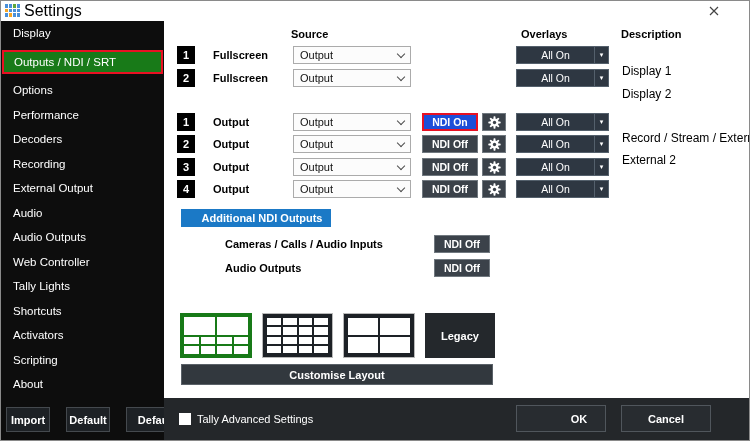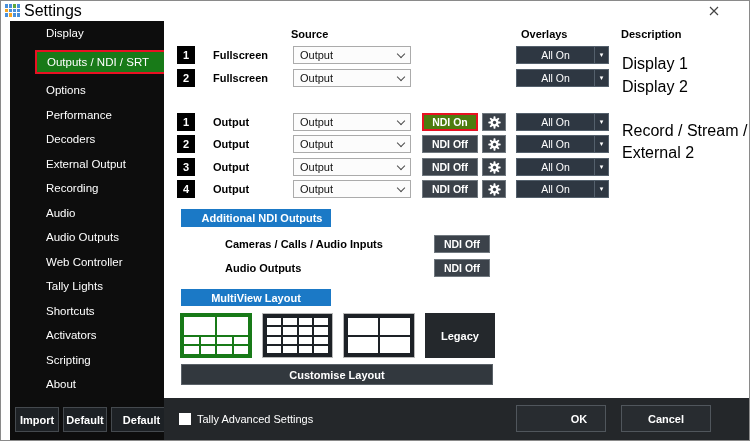--- a/index.html
+++ b/index.html
@@ -10,52 +10,52 @@
 
   
   .titlebar { position:absolute; left:0; top:0; width:100%; height:20px; background:#ffffff; }
   .app-icon { position:absolute; left:4px; top:3px; width:15px; height:13px; display:grid;
               grid-template-columns:repeat(4,1fr); grid-template-rows:repeat(3,1fr); gap:1px; }
   .app-icon span { display:block; }
   .title-text { position:absolute; left:23px; top:0; line-height:19px; font-size:16px; color:#000; }
   .close-btn { position:absolute; left:704px; top:2px; width:18px; height:16px; display:flex; align-items:center; justify-content:center; cursor:default; }
 
   
-  .sidebar { position:absolute; left:9px; top:20px; width:163px; height:420px; background:#0d0d0d;padding-left:24px; }
+  .sidebar { position:absolute; left:0; top:20px; width:163px; height:420px; background:#0d0d0d; }
   .nav-item { height:24.5px; line-height:24.5px; padding-left:12px; font-size:11.5px; color:#ffffff; white-space:nowrap; }
   .nav-item.selected { background:#187a18; border:2px solid #e81123; margin:4px 1px; line-height:20px; padding-left:10px; }
-  .side-buttons { position:absolute; left:5px; bottom:9px; display:flex; gap:4px;margin-top:12px; }
+  .side-buttons { position:absolute; left:5px; bottom:9px; display:flex; gap:16px;margin-top:12px; }
   .side-btn { height:25px; background:#1d2125; border:1px solid #44494e; color:#fff; font-weight:bold; font-size:11px;
               display:flex; align-items:center; justify-content:center; }
   .side-btn.w1 { width:44px; } .side-btn.w2 { width:44px; } .side-btn.w3 { width:61px; }
 
   
   .main { position:absolute; left:163px; top:20px; width:586px; height:377px; background:#ffffff; }
   .col-header { position:absolute; top:7px; font-size:11px; font-weight:bold; color:#000; }
   .h-source { left:127px; } .h-overlays { left:357px; } .h-description { left:457px; }
 
   .row { position:absolute; left:0; width:100%; height:18px; }
   .num-badge { position:absolute; left:13px; top:0; width:18px; height:18px; background:#000; color:#fff;
                font-size:11px; font-weight:bold; display:flex; align-items:center; justify-content:center; }
   .row-label { position:absolute; left:49px; top:0; font-size:11px; font-weight:bold; line-height:18px; color:#000; }
   .combo { position:absolute; left:129px; top:0; width:118px; height:18px; background:#fcfcfc; border:1px solid #ababab;
            display:flex; align-items:center; padding:0 6px; font-size:11px; color:#111; }
   .combo .chev { margin-left:auto; width:6px; height:6px; border-right:1px solid #4d4d4d; border-bottom:1px solid #4d4d4d;
                  transform:rotate(45deg); margin-top:-3px; }
   .ndi-btn { position:absolute; left:258px; top:0; width:56px; height:18px; background:#3b424a; border:1px solid #70787f;
              color:#fff; font-weight:bold; font-size:10.5px; display:flex; align-items:center; justify-content:center; }
-  .ndi-btn.on { background:#4d7c0f; border:2px solid #e81123; }
+  .ndi-btn.on { background:#1d4ed8; border:2px solid #e81123; }
   .gear-btn { position:absolute; left:318px; top:0; width:24px; height:18px; background:#3b424a; border:1px solid #70787f;
               display:flex; align-items:center; justify-content:center; }
   .allon { position:absolute; left:352px; top:0; width:93px; height:18px; background:#2e3742; border:1px solid #54606c;
            color:#fff; font-size:10.5px; display:flex; }
   .allon .txt { flex:1; text-align:center; line-height:16px; }
   .allon .arrow { width:14px; border-left:1px solid #54606c; display:flex; align-items:center; justify-content:center;
                   font-size:7px; color:#fff; }
-  .desc { position:absolute; left:458px; top:9px; font-size:16px; color:#000; line-height:18px; white-space:nowrap; }
+  .desc { position:absolute; left:458px; top:16px; font-size:12px; color:#000; line-height:18px; white-space:nowrap; }
 
   .blue-btn { position:absolute; background:#1b79c6; color:#fff; font-weight:bold; font-size:11px;
               display:flex; align-items:center; justify-content:center; }
   .btn-additional { left:17px; top:188px; width:150px; height:18px;padding-left:12px; }
   .btn-multiview { left:17px; top:268px; width:150px; height:17px; }
   .add-row { position:absolute; left:12px; width:100%; height:18px;text-align:center; }
   .add-row .ndi-btn { left:258px; }
 
   .mv-thumb { position:absolute; top:292px; height:45px; padding:4px; display:flex; flex-direction:column; gap:2px; }
   .mv-green { left:16px; width:72px; background:#187a18; }
@@ -106,22 +106,22 @@
         </svg>
     </div>
   </div>
 
   <div class="sidebar">
     <div class="nav-item">Display</div>
     <div class="nav-item selected">Outputs / NDI / SRT</div>
     <div class="nav-item">Options</div>
     <div class="nav-item">Performance</div>
     <div class="nav-item">Decoders</div>
+    <div class="nav-item">Recording</div>
     <div class="nav-item">External Output</div>
-    <div class="nav-item">Recording</div>
     <div class="nav-item">Audio</div>
     <div class="nav-item">Audio Outputs</div>
     <div class="nav-item">Web Controller</div>
     <div class="nav-item">Tally Lights</div>
     <div class="nav-item">Shortcuts</div>
     <div class="nav-item">Activators</div>
     <div class="nav-item">Scripting</div>
     <div class="nav-item">About</div>
     <div class="side-buttons">
       <div class="side-btn w1">Import</div>
@@ -270,21 +270,20 @@
     <div class="blue-btn btn-additional">Additional NDI Outputs</div>
     <div class="add-row" style="top:214px">
       <div class="row-label">Cameras / Calls / Audio Inputs</div>
       <div class="ndi-btn">NDI Off</div>
     </div>
     <div class="add-row" style="top:238px">
       <div class="row-label">Audio Outputs</div>
       <div class="ndi-btn">NDI Off</div>
     </div>
 
-    <div class="blue-btn btn-multiview">MultiView Layout</div>
 
     <div class="mv-thumb mv-green">
       <div class="mv-top">
           <span></span>
           <span></span>
         </div>
       <div class="mv-row">
           <span></span>
           <span></span>
           <span></span>

